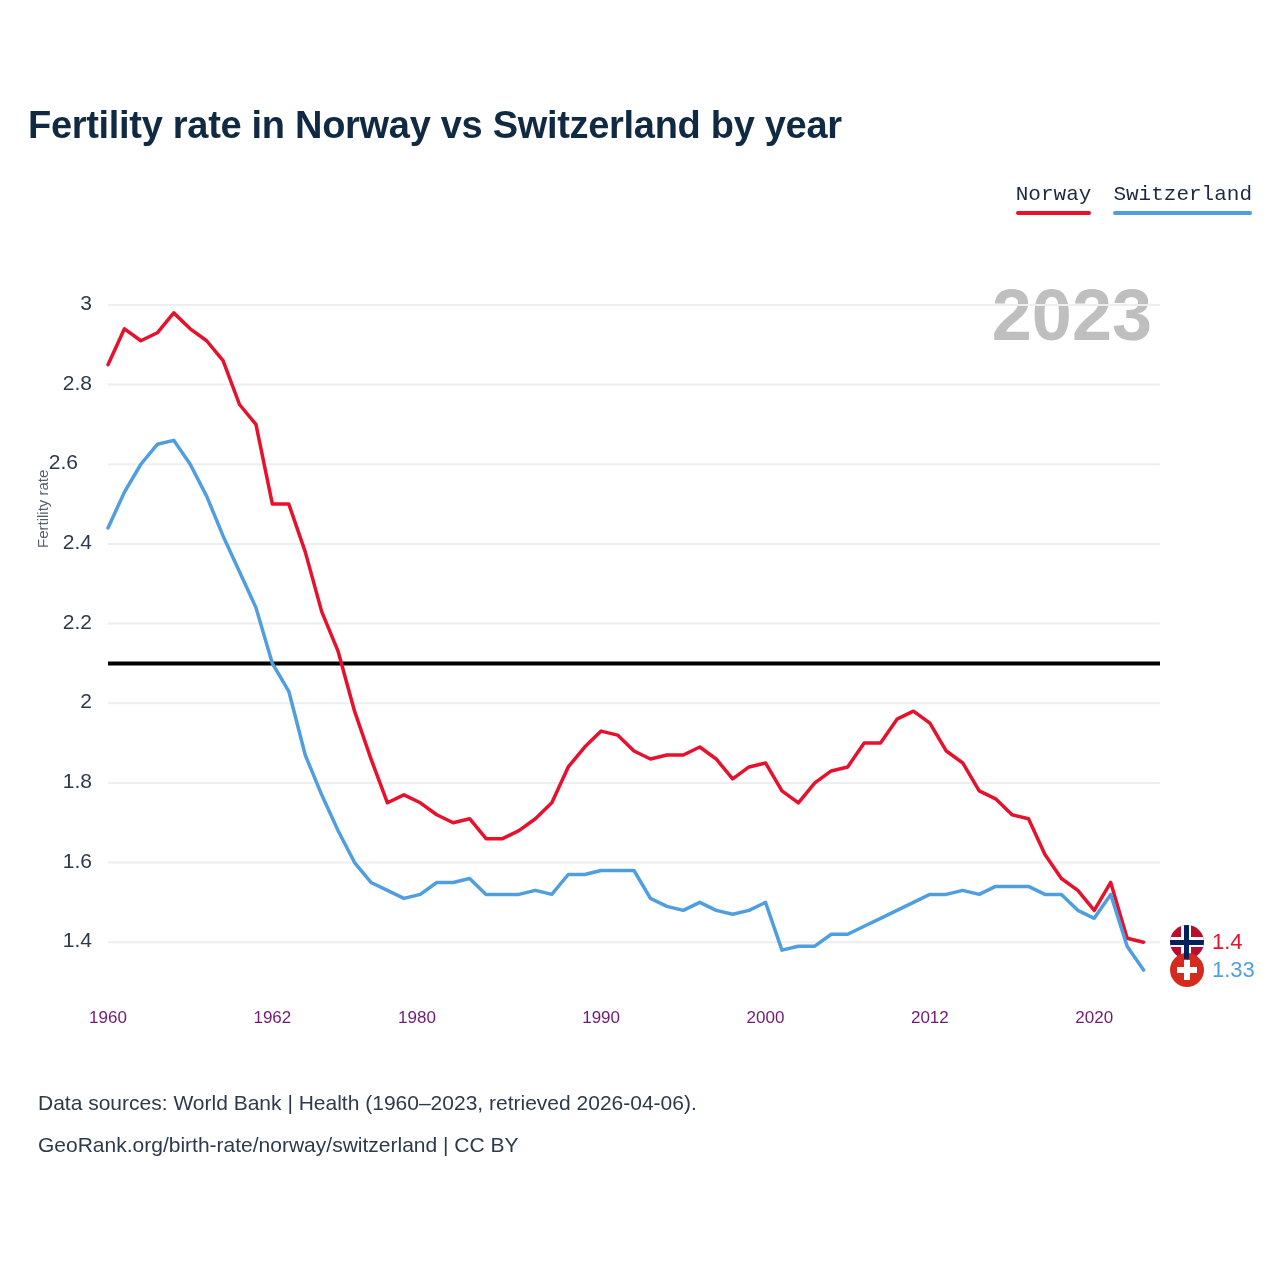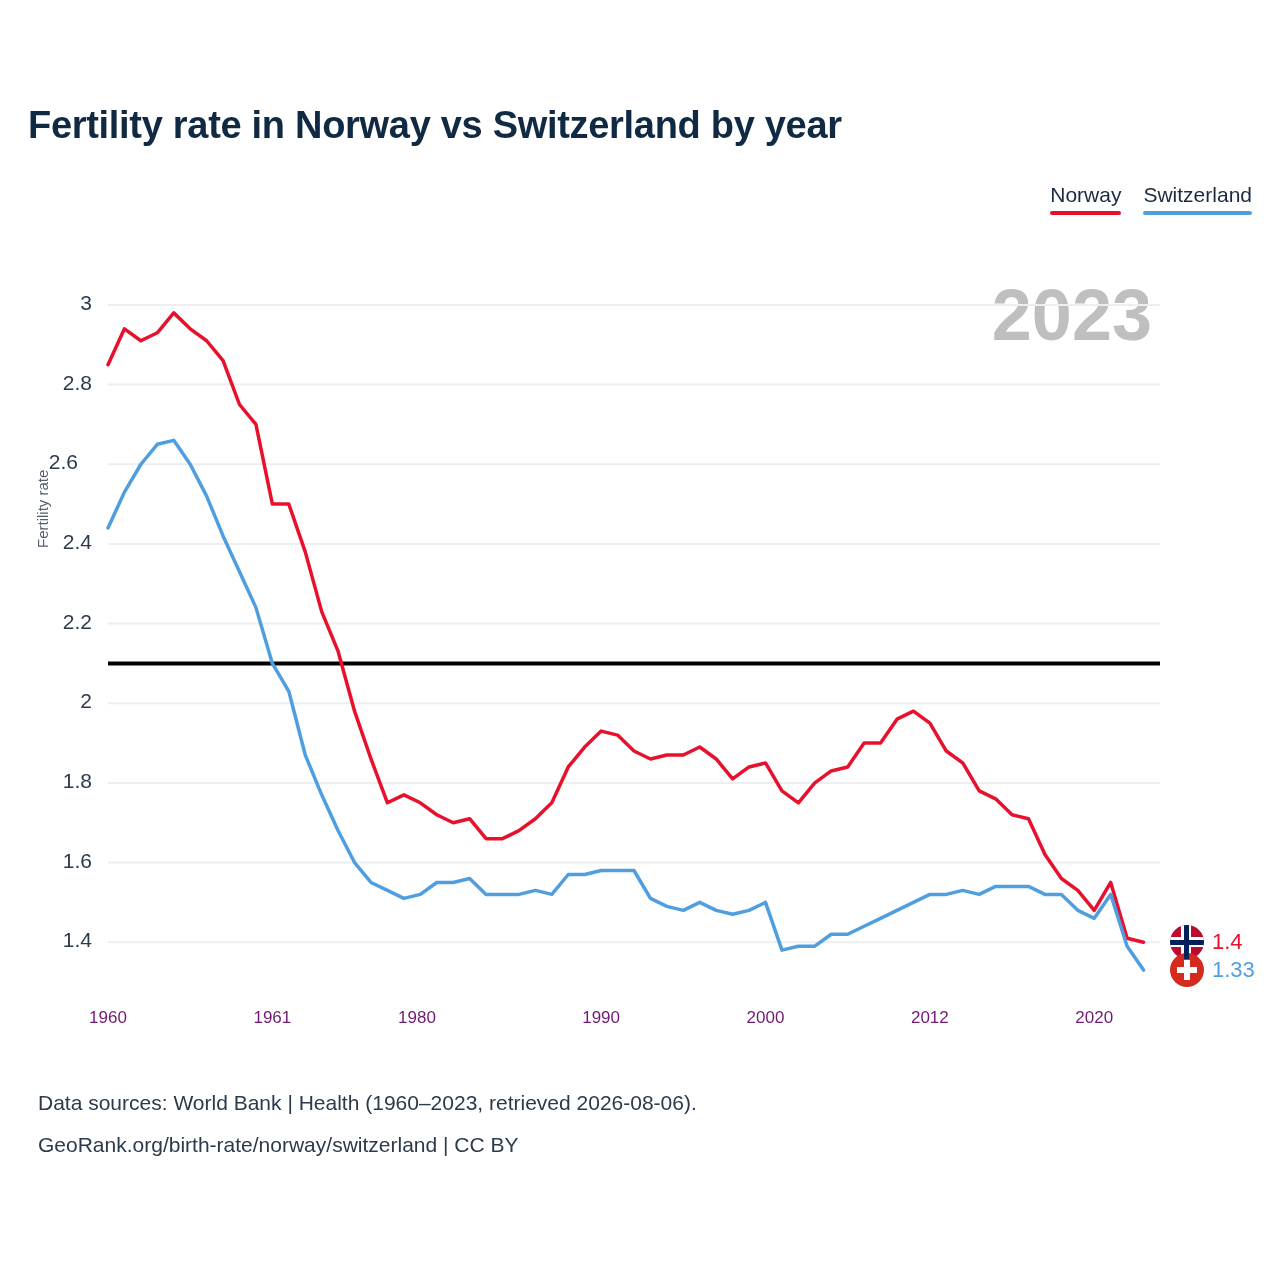--- a/index.html
+++ b/index.html
@@ -29,20 +29,21 @@
     color: #102a43;
     letter-spacing: -0.3px;
   }
   .legend {
     position: absolute;
     right: 28px;
     top: 182px;
     display: flex;
     gap: 22px;
     align-items: flex-start;
+    font-family: Liberation Mono, monospace;
   }
   .legend-item {
     display: flex;
     flex-direction: column;
     align-items: center;
   }
   .legend-label {
     font-size: 21px;
     color: #1b2a41;
     line-height: 26px;
@@ -211,21 +212,21 @@
       <div class="tick-y" style="left: 46px; top: 768.881px;">1.8</div>
       <div class="tick-y" style="left: 46px; top: 689.22px;">2</div>
       <div class="tick-y" style="left: 46px; top: 609.559px;">2.2</div>
       <div class="tick-y" style="left: 46px; top: 529.898px;">2.4</div>
       <div class="tick-y" style="left: 32px; top: 450.237px;">2.6</div>
       <div class="tick-y" style="left: 46px; top: 370.576px;">2.8</div>
       <div class="tick-y" style="left: 46px; top: 290.915px;">3</div>
     </div>
   <div id="x-ticks">
       <div class="tick-x" style="left: 63px; top: 1008px;">1960</div>
-      <div class="tick-x" style="left: 227.375px; top: 1008px;">1961</div>
+      <div class="tick-x" style="left: 227.375px; top: 1008px;">1962</div>
       <div class="tick-x" style="left: 372px; top: 1008px;">1980</div>
       <div class="tick-x" style="left: 556.125px; top: 1008px;">1990</div>
       <div class="tick-x" style="left: 720.5px; top: 1008px;">2000</div>
       <div class="tick-x" style="left: 884.875px; top: 1008px;">2012</div>
       <div class="tick-x" style="left: 1049.25px; top: 1008px;">2020</div>
     </div>
 
   <div class="endpoint" id="endpoint-no" style="left: 1170px; top: 925.203px;">
     <span class="flag flag-no">
         <span class="inner-v"></span>
@@ -236,17 +237,17 @@
 
   <div class="endpoint" id="endpoint-ch" style="left: 1170px; top: 953.085px;">
     <span class="flag flag-ch">
         <span class="cross-v"></span>
         <span class="cross-h"></span>
       </span>
     <span class="endpoint-value value-ch">1.33</span>
   </div>
 
   <div class="footer">
-    <div>Data sources: World Bank | Health (1960–2023, retrieved 2026-08-06).</div>
+    <div>Data sources: World Bank | Health (1960–2023, retrieved 2026-04-06).</div>
     <div>GeoRank.org/birth-rate/norway/switzerland | CC BY</div>
   </div>
 
 </div>
 
 </body></html>

